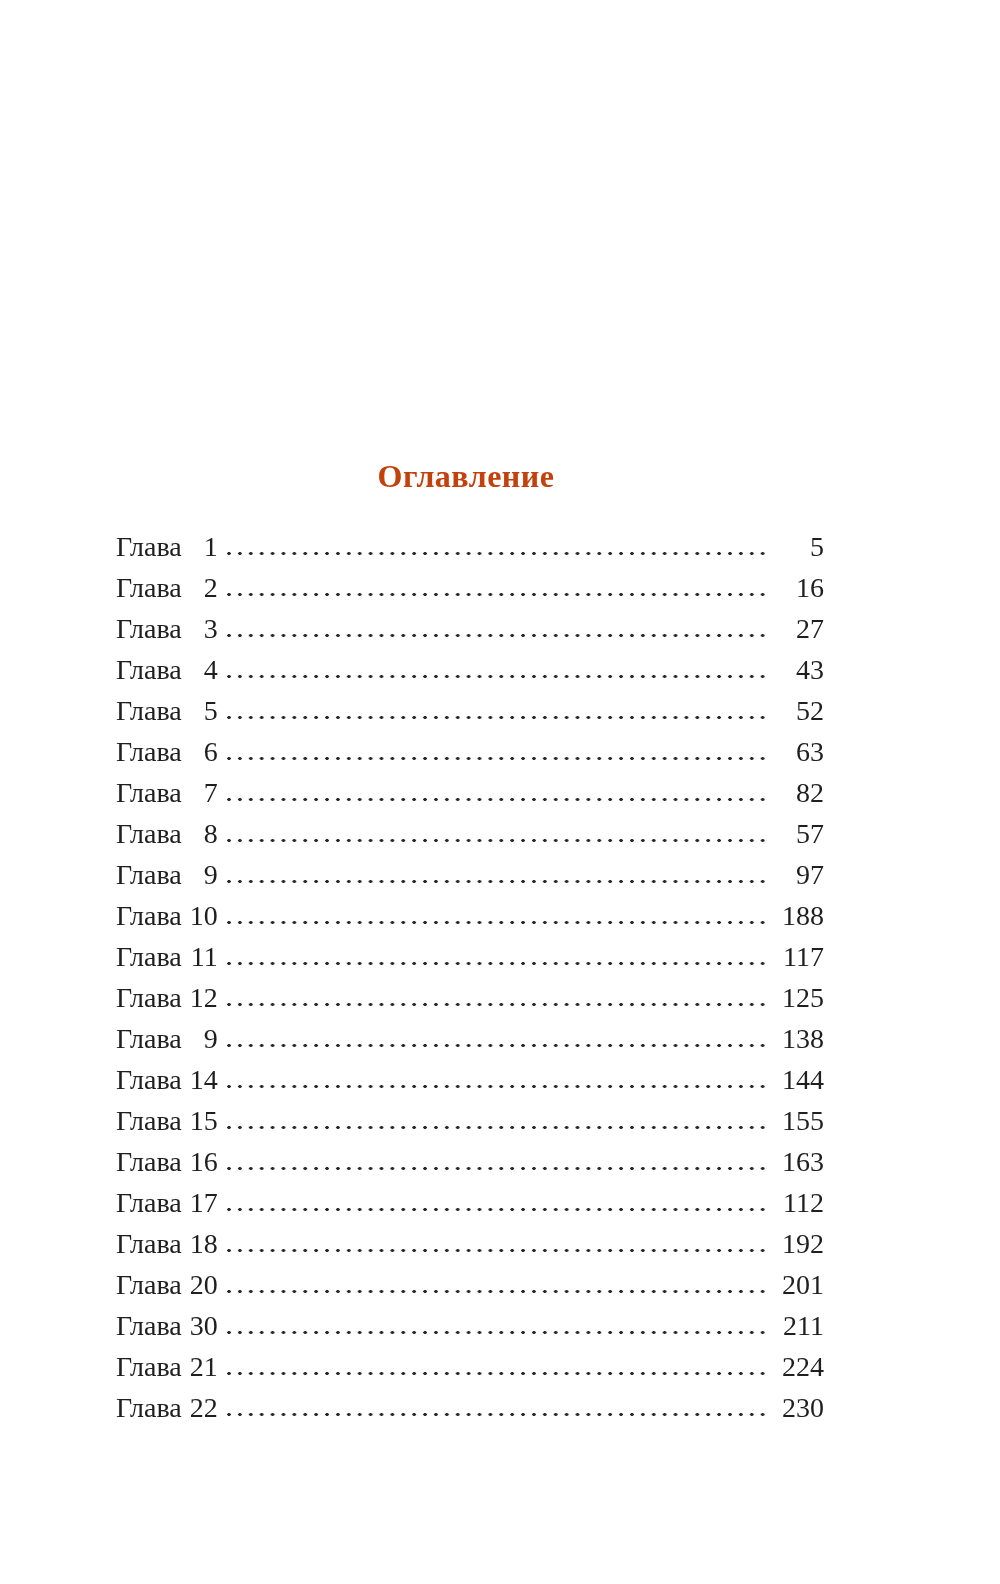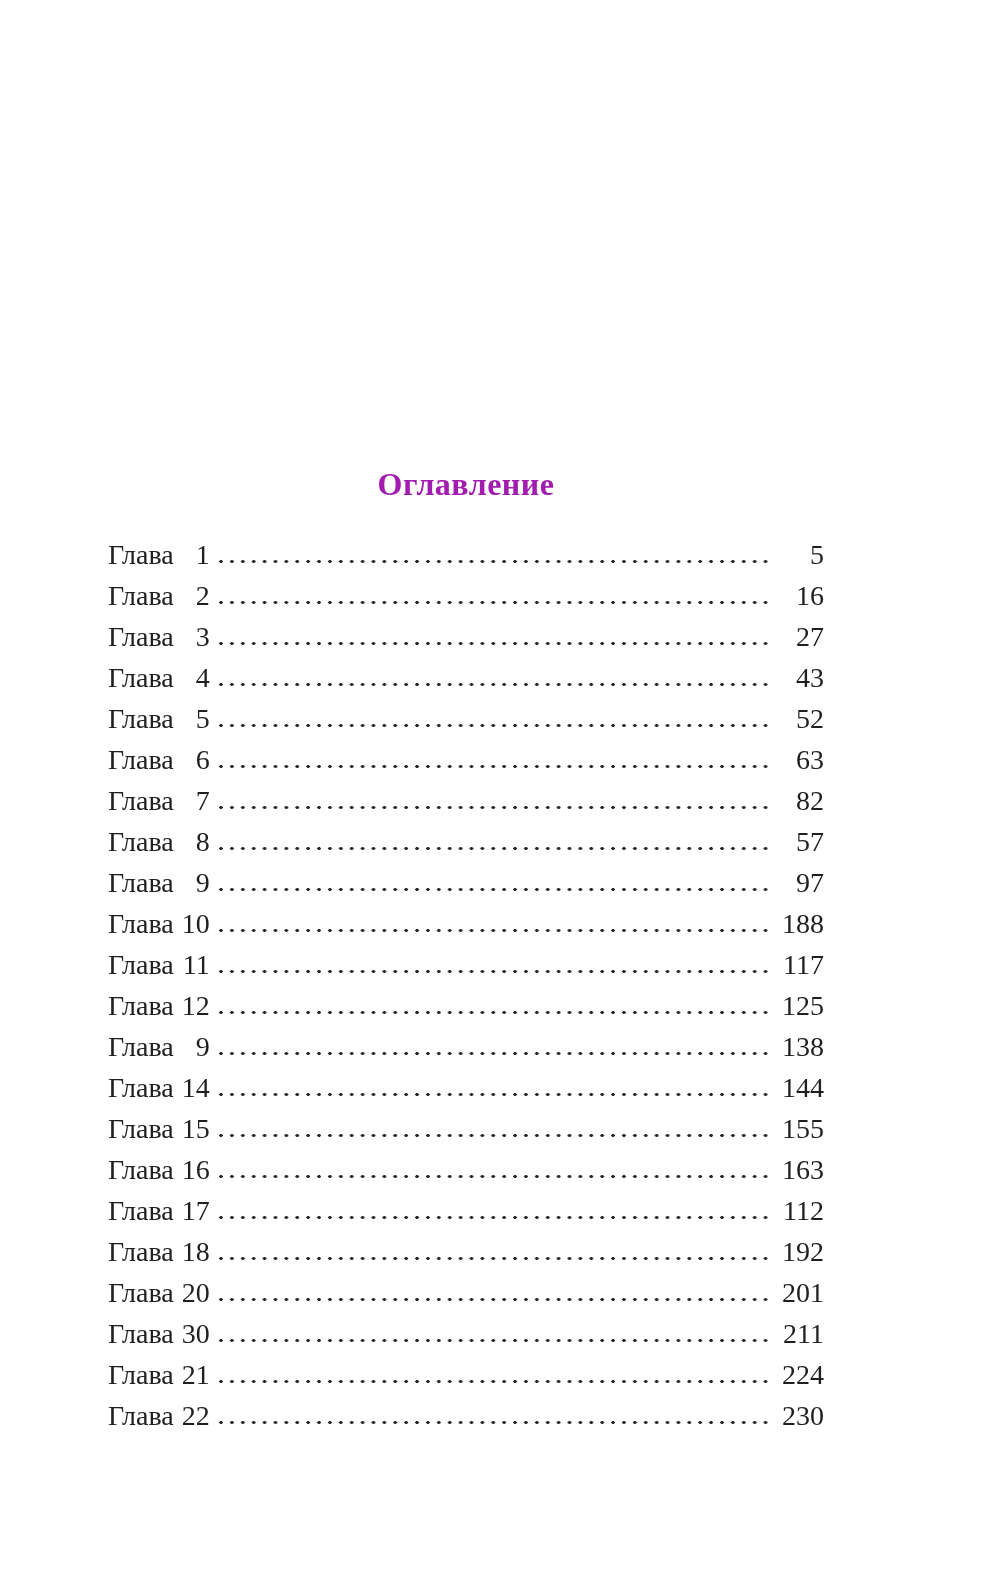--- a/index.html
+++ b/index.html
@@ -21,36 +21,37 @@
     left: 108px;
     top: 456px;
     width: 716px;
   }
   .toc-title {
     font-size: 32px;
     line-height: 40px;
     font-weight: bold;
     text-align: center;
     letter-spacing: 0.5px;
-    margin: 8px 0 30px 0;
-    color: #a21caf;
+    margin: 0 0 30px 0;
+    color: #c2410c;
   }
   .toc-rows {
     width: 100%;
   }
   .toc-row {
     display: flex;
     align-items: baseline;
     height: 41px;
     line-height: 41px;
     font-size: 28px;
     white-space: nowrap;
   }
   .chapter-word {
     flex: 0 0 auto;
+    margin-left: 8px;
   }
   .chapter-num {
     flex: 0 0 auto;
     width: 36px;
     text-align: right;
   }
   .leader-dots {
     flex: 1 1 auto;
     height: 5px;
     margin: 0 8px 0 9px;

